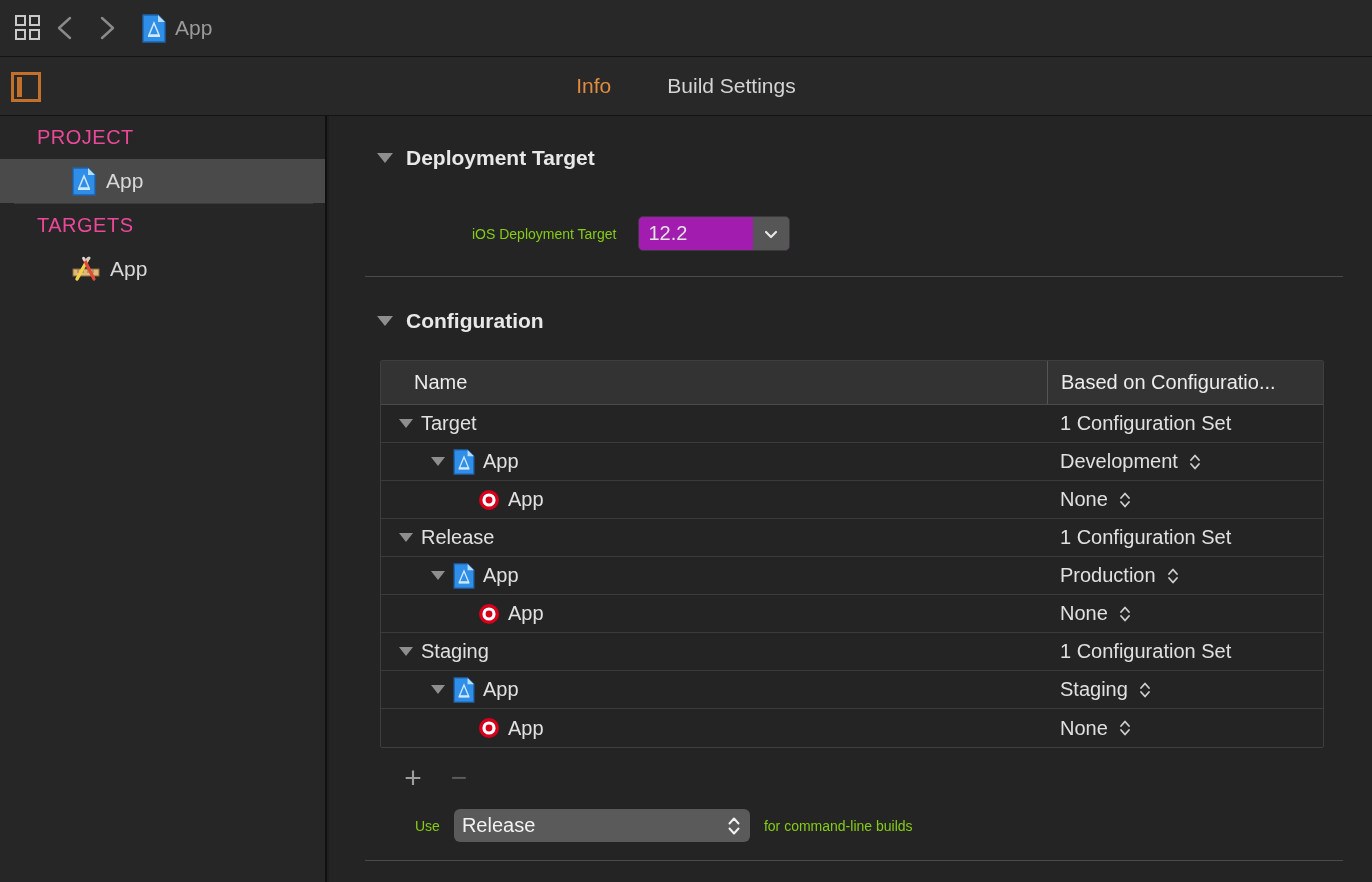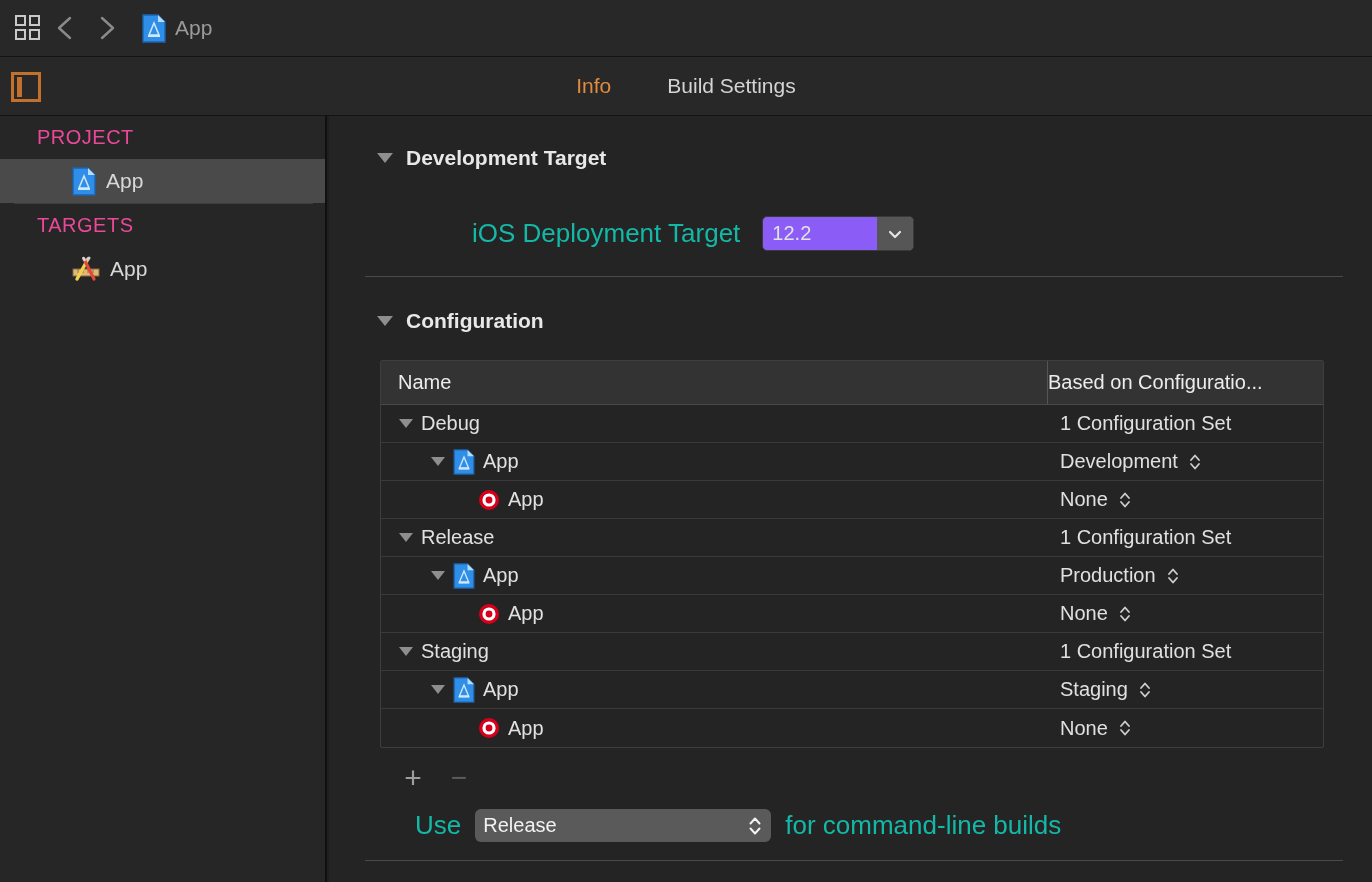--- a/index.html
+++ b/index.html
@@ -95,26 +95,26 @@
     border-right: 8px solid transparent; border-top: 10px solid #8e8e8e;
   }
   .tri-sm {
     width: 0; height: 0; border-left: 7px solid transparent;
     border-right: 7px solid transparent; border-top: 9px solid #8e8e8e;
   }
 
   .row-deploy {
     display: flex; align-items: center; gap: 22px;
   }
-  .field-label { font-size: 26px; color: #14b8a6; }
+  .field-label { font-size: 14px; color: #84cc16; }
   .combo {
     display: flex; align-items: stretch;
     width: 152px; height: 35px;
     border-radius: 5px; overflow: hidden;
-    background: #8b5cf6; border: 1px solid #3a3a3a;
+    background: #a21caf; border: 1px solid #3a3a3a;
   }
   .combo .val {
     flex: 1; display: flex; align-items: center; padding-left: 9px;
     font-size: 20px; color: #e2e2e2;
   }
   .combo .btn {
     width: 36px; background: #565656;
     display: flex; align-items: center; justify-content: center;
   }
 
@@ -123,23 +123,23 @@
   
   .table {
     border: 1px solid #3e3e3e; border-radius: 2px;
     background: #242424; overflow: hidden;
   }
   .thead {
     display: flex; height: 44px; background: #333333;
     border-bottom: 1px solid #4a4a4a;
   }
   .th { font-size: 20px; color: #ececec; display: flex; align-items: center; }
-  .th.name { width: 666px; padding-left: 17px; }
+  .th.name { width: 666px; padding-left: 33px; }
   .th.based {
-    flex: 1; border-left: 1px solid #555;
+    flex: 1; padding-left: 13px; border-left: 1px solid #555;
     white-space: nowrap; overflow: hidden;
   }
   .trow {
     display: flex; height: 38px; align-items: center;
     border-bottom: 1px solid #3a3a3a;
   }
   .trow:last-child { border-bottom: none; }
   .tc-name {
     width: 666px; display: flex; align-items: center; gap: 8px;
     font-size: 20px; color: #e0e0e0;
@@ -241,21 +241,21 @@
         </svg>
       </span>
       <span>App</span>
     </div>
   </div>
 
   <div class="content">
 
     <div class="section-title" style="position:absolute; left:48px; top:30px;">
       <span class="tri"></span>
-      <span>Development Target</span>
+      <span>Deployment Target</span>
     </div>
 
     <div class="row-deploy" style="position:absolute; left:143px; top:100px;">
       <span class="field-label">iOS Deployment Target</span>
       <span class="combo">
         <span class="val">12.2</span>
         <span class="btn">
           <svg width="16" height="12" viewBox="0 0 16 12">
             <polyline points="3,4 8,9 13,4" fill="none" stroke="#e6e6e6" stroke-width="2.2" stroke-linecap="round" stroke-linejoin="round"></polyline>
           </svg>
@@ -272,21 +272,21 @@
 
     <div class="table" style="position:absolute; left:51px; top:244px; width:944px;">
       <div class="thead">
         <div class="th name">Name</div>
         <div class="th based">Based on Configuratio...</div>
       </div>
       <div id="config-rows">
           <div class="trow">
             <div class="tc-name lvl0">
               <span class="tri-sm"></span>
-              <span>Debug</span>
+              <span>Target</span>
             </div>
             <div class="tc-based">
               <span>1 Configuration Set</span>
             </div>
           </div>
           <div class="trow">
             <div class="tc-name lvl1">
               <span class="tri-sm"></span>
               <span>
                 <svg width="22" height="26" viewBox="0 0 24 29" style="display:block">

